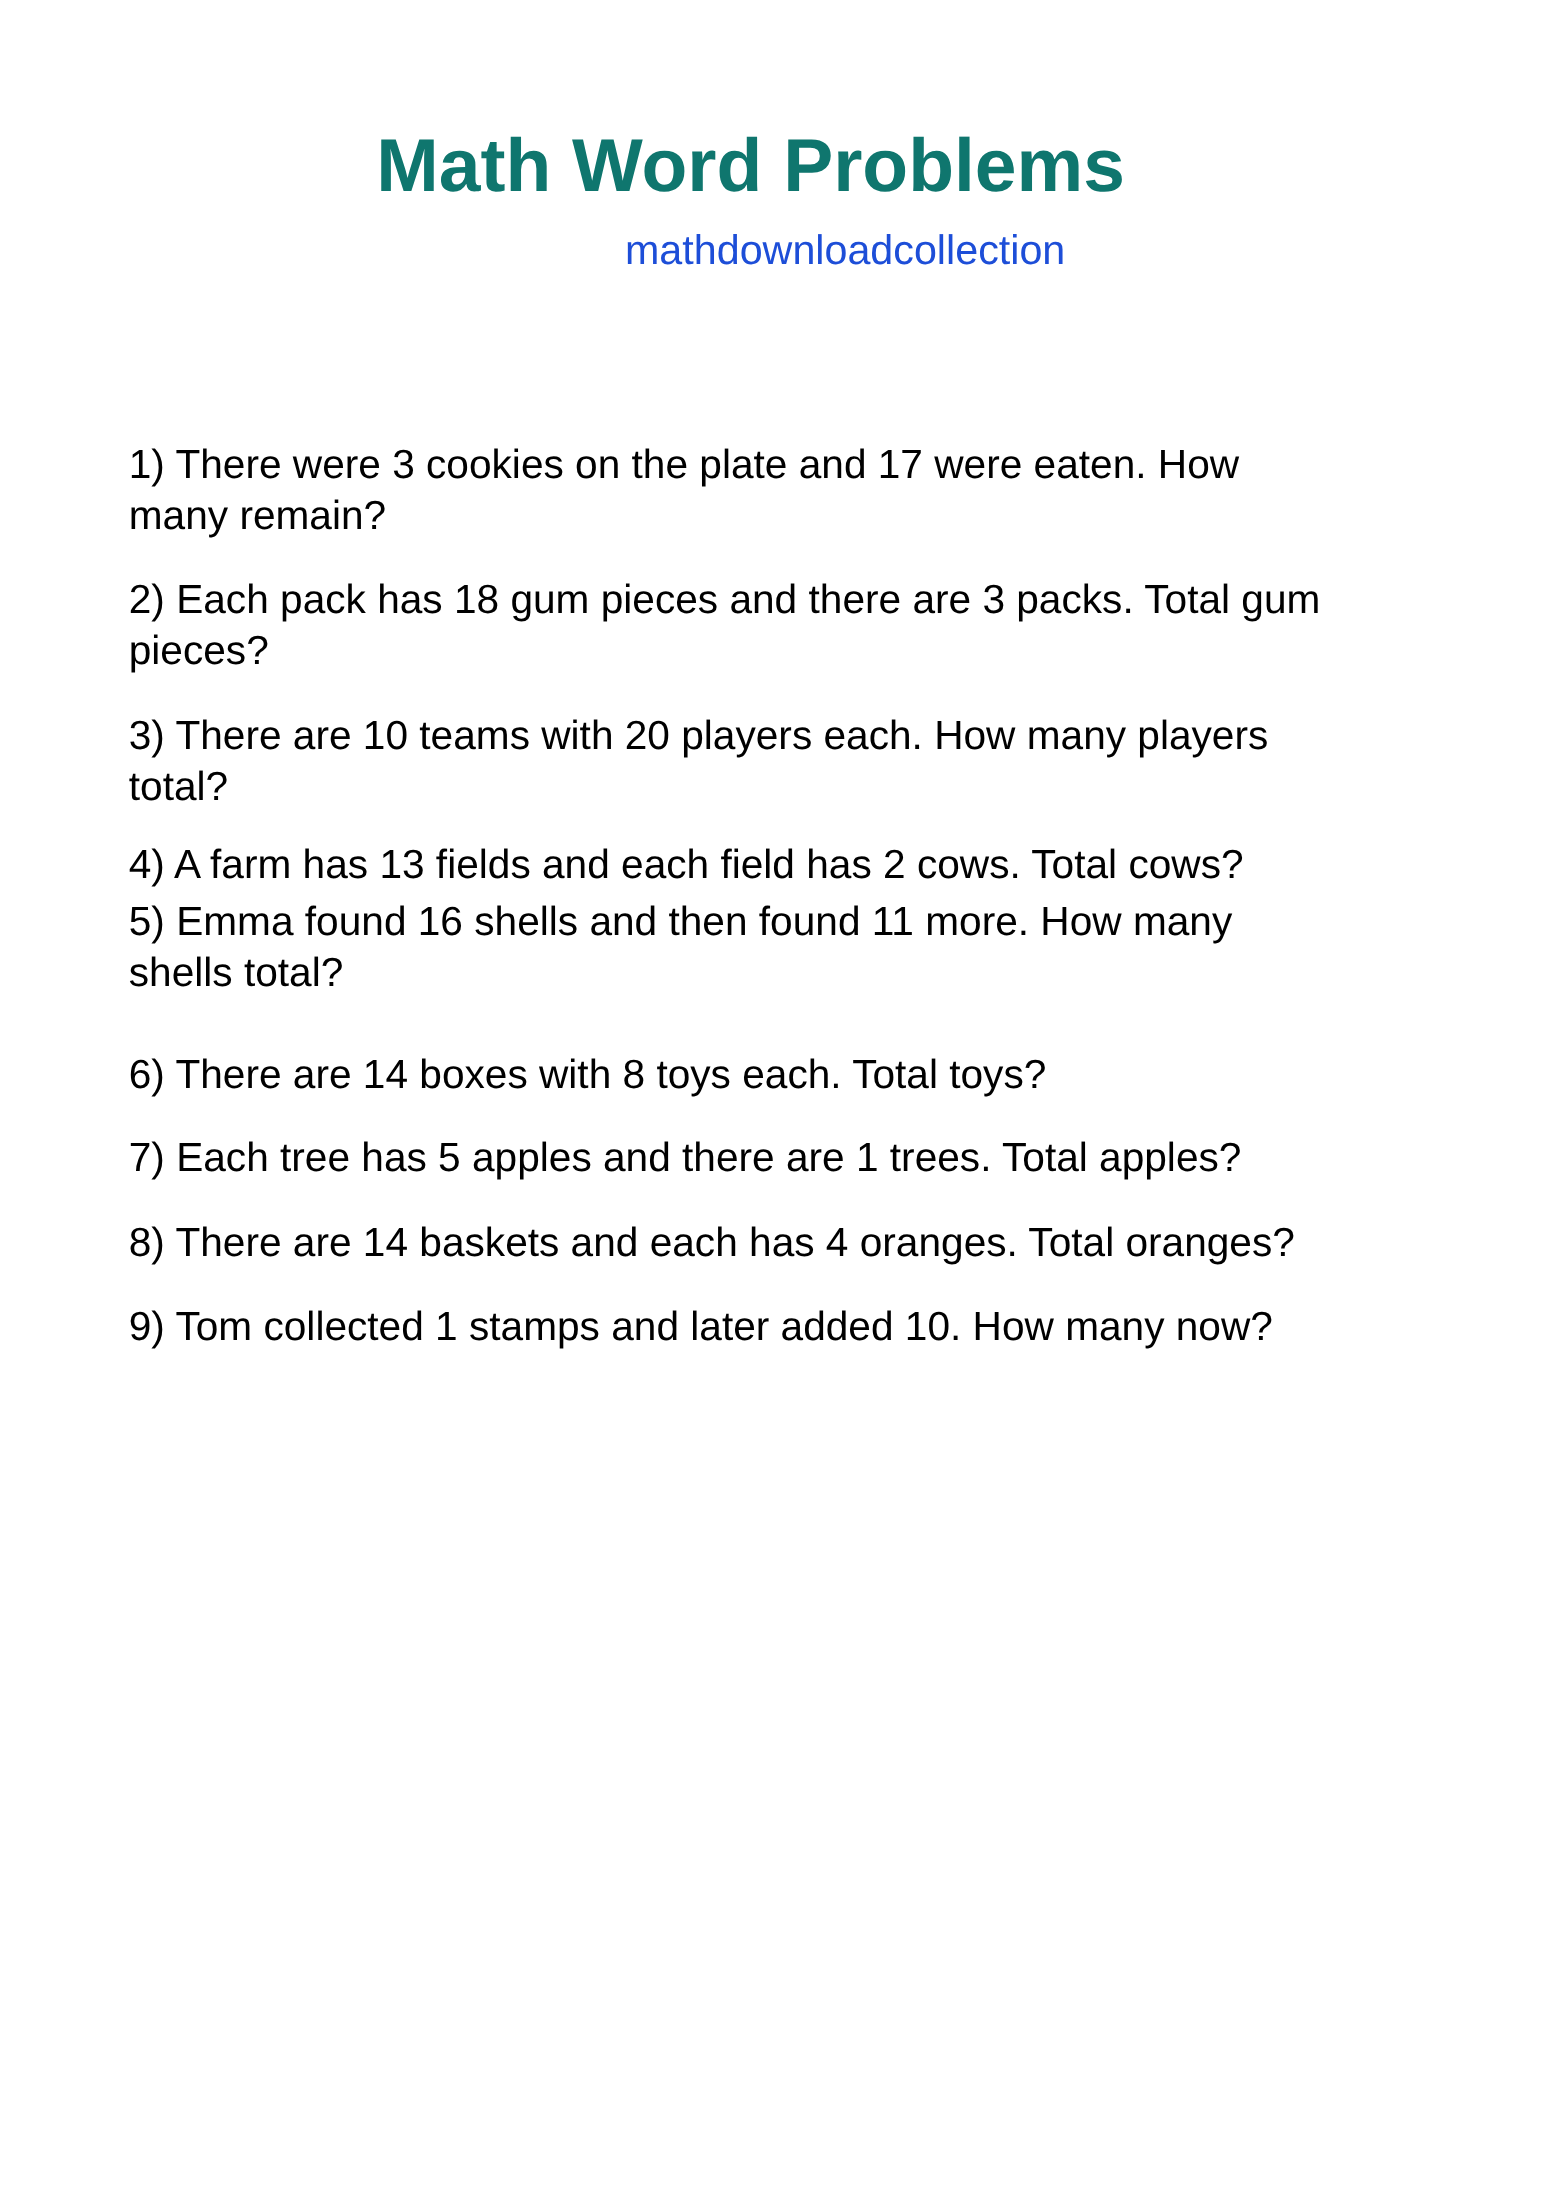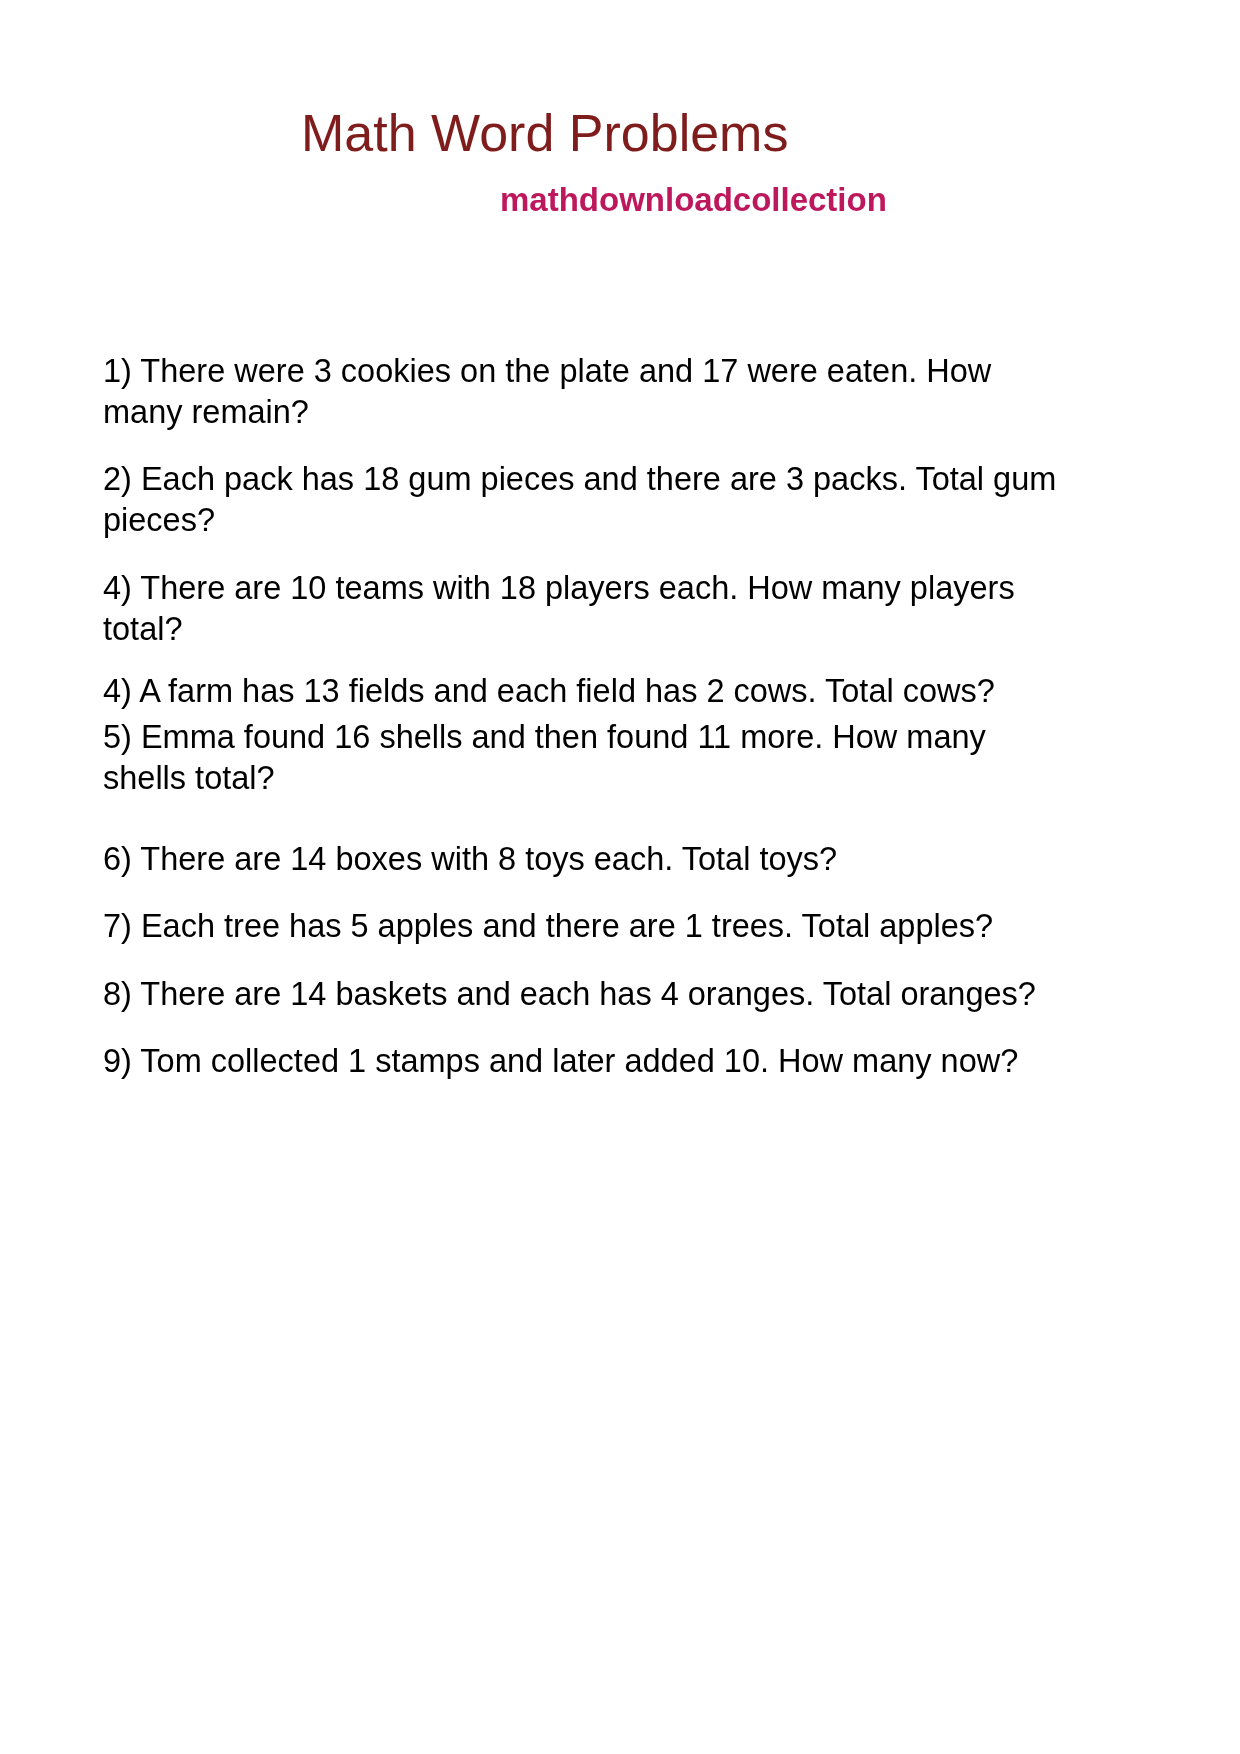--- a/index.html
+++ b/index.html
@@ -19,34 +19,34 @@
       position: absolute;
       left: 0; top: 0;
       width: 1240px;
       height: 1754px;
       background: #ffffff;
     }
     .title {
       position: absolute;
       left: 301px;
       top: 98px;
-      font-size: 52px;
+      font-size: 60px;
       line-height: 70px;
       white-space: nowrap;
-      color: #7f1d1d;
+      color: #0f766e;
+      font-weight: bold;
     }
     .subtitle {
       position: absolute;
       left: 500px;
       top: 180px;
       font-size: 33px;
       line-height: 40px;
       white-space: nowrap;
-      color: #be185d;
-      font-weight: bold;
+      color: #1d4ed8;
     }
     .problems {
       position: absolute;
       left: 103px;
       top: 0;
       width: 1060px;
     }
     .problem {
       position: absolute;
       left: 0;
@@ -75,21 +75,21 @@
       <span class="line">1) There were 3 cookies on the plate and 17 were eaten. How</span>
       <span class="line">many remain?</span>
     </div>
 
     <div class="problem" style="top:459px">
       <span class="line">2) Each pack has 18 gum pieces and there are 3 packs. Total gum</span>
       <span class="line">pieces?</span>
     </div>
 
     <div class="problem" style="top:568px">
-      <span class="line">4) There are 10 teams with 18 players each. How many players</span>
+      <span class="line">3) There are 10 teams with 20 players each. How many players</span>
       <span class="line">total?</span>
     </div>
 
     <div class="problem" style="top:671px">
       <span class="line">4) A farm has 13 fields and each field has 2 cows. Total cows?</span>
     </div>
 
     <div class="problem" style="top:717px">
       <span class="line">5) Emma found 16 shells and then found 11 more. How many</span>
       <span class="line">shells total?</span>

